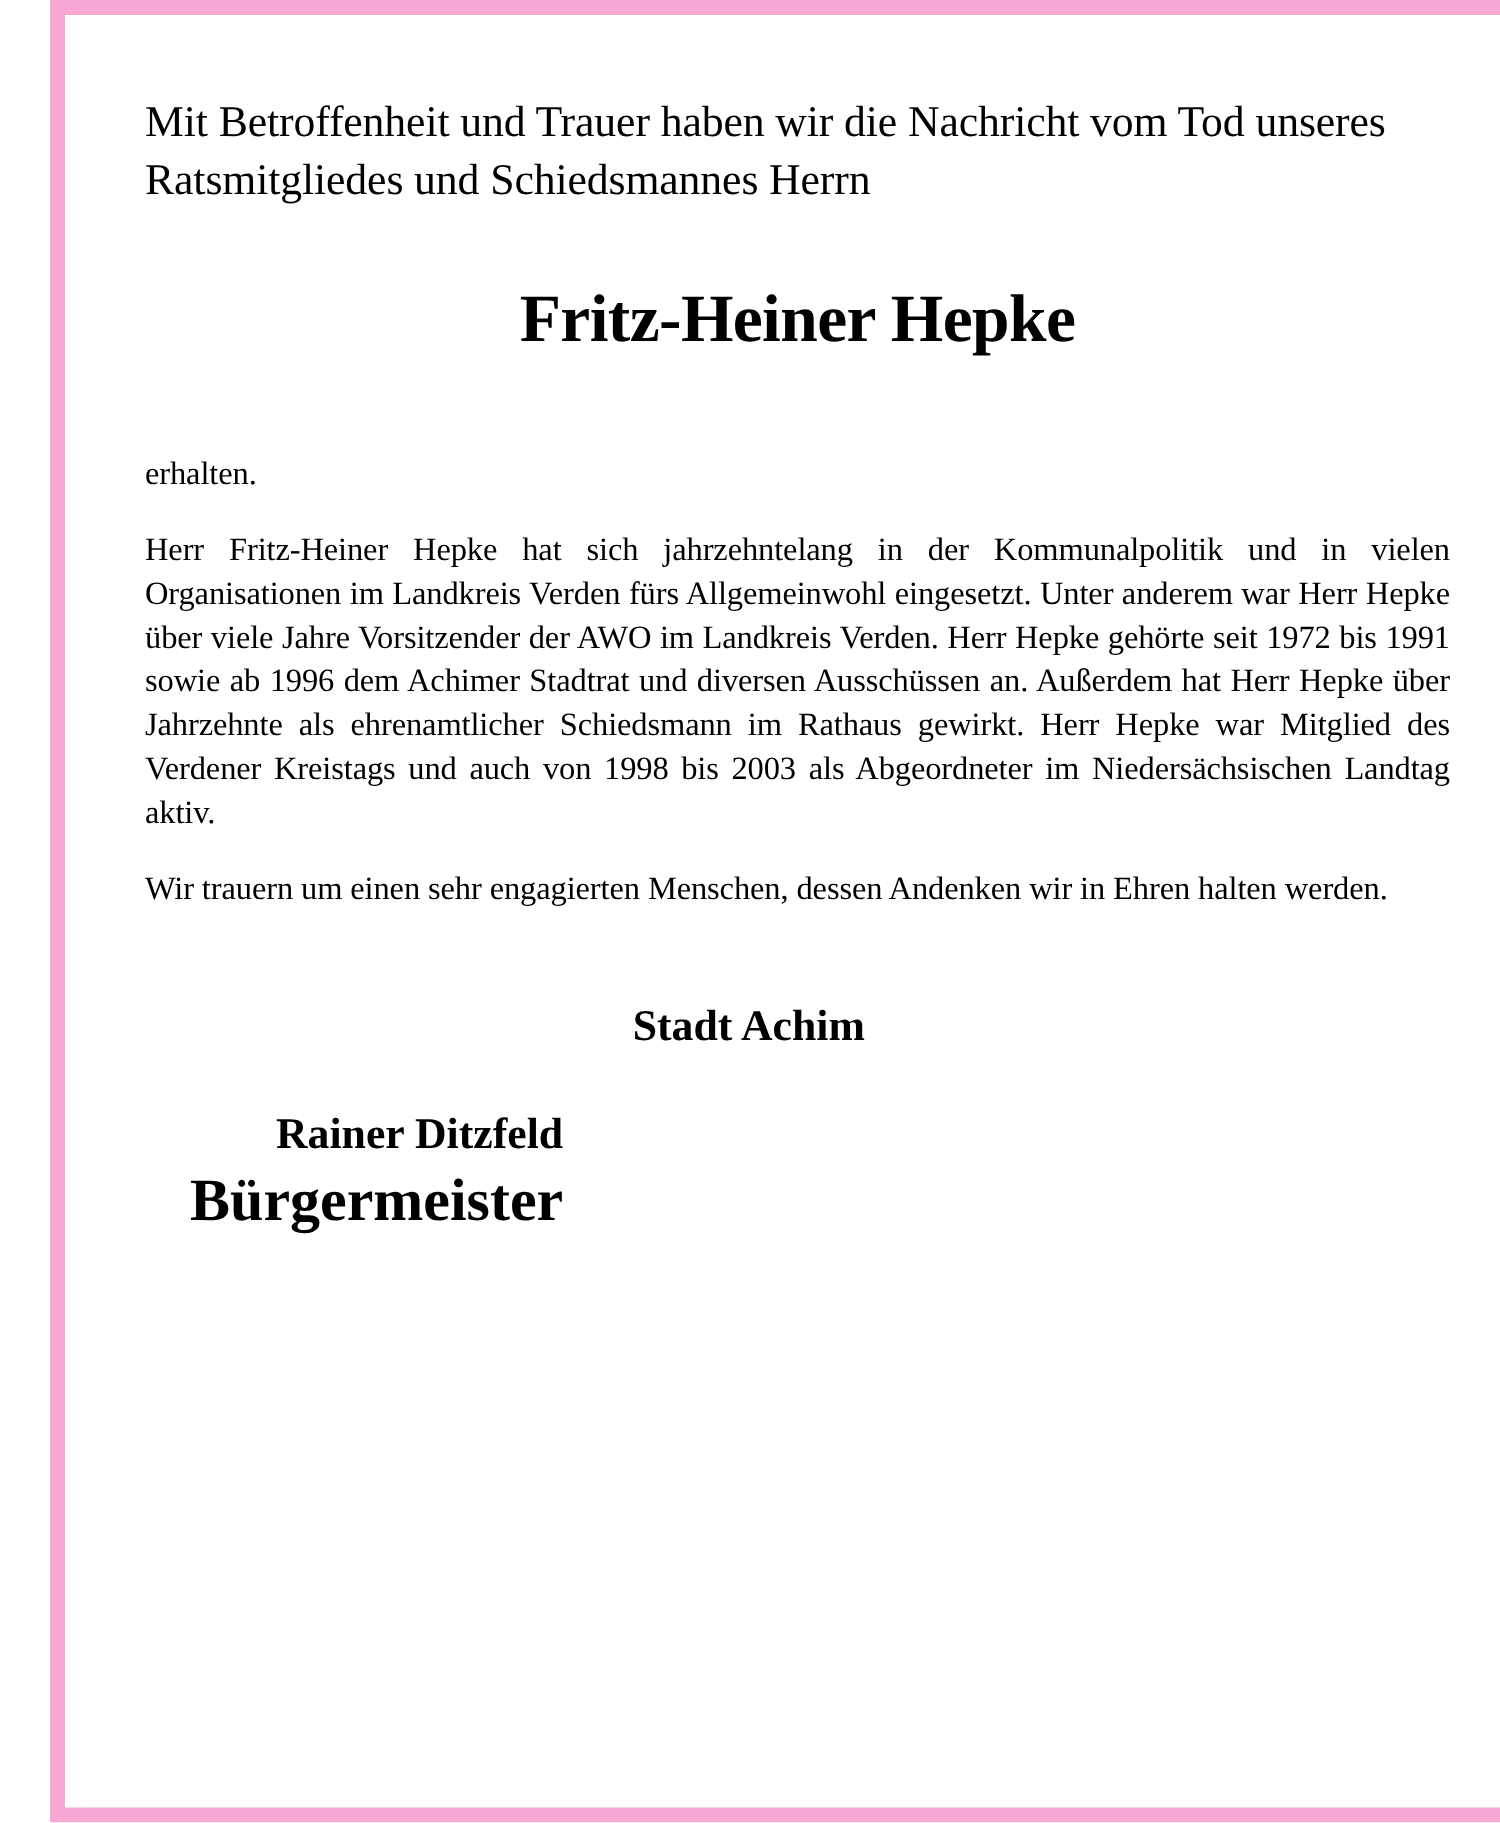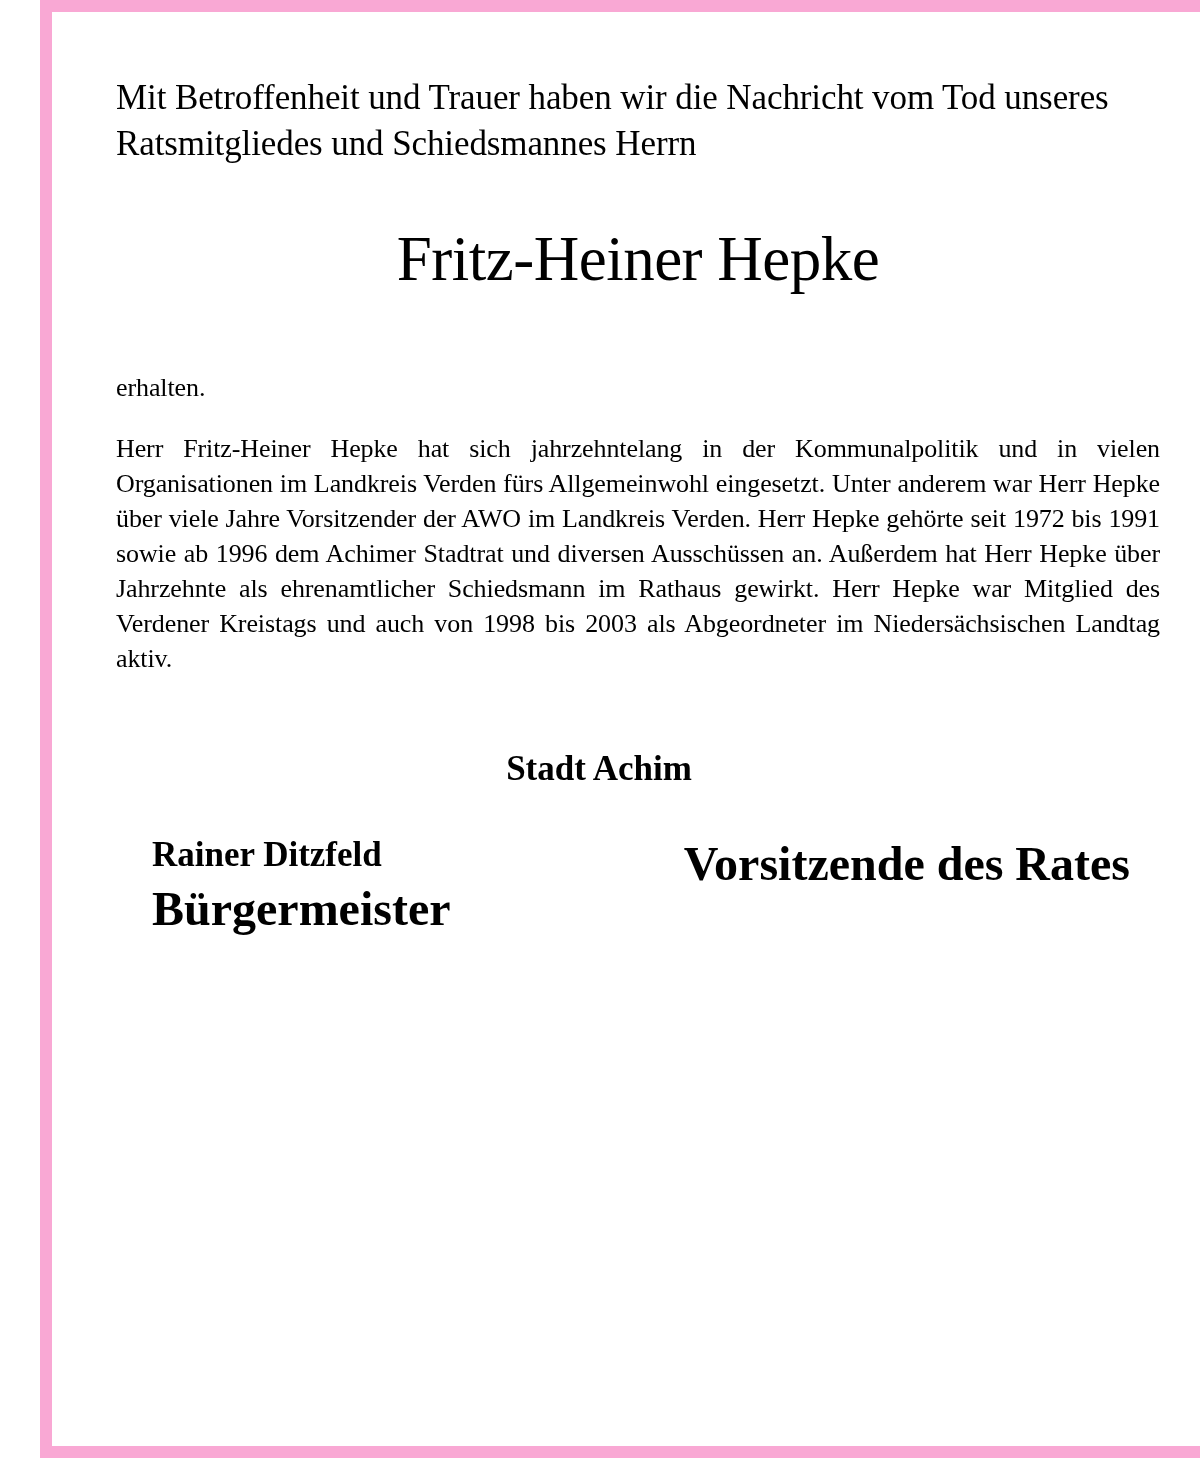--- a/index.html
+++ b/index.html
@@ -37,22 +37,22 @@
   .intro {
     font-size: 35px;
     line-height: 1.30;
     letter-spacing: -0.1px;
     text-align: left;
     margin: 0;
   }
 
   
   .deceased-name {
-    font-size: 63px;
-    font-weight: normal;
+    font-size: 54px;
+    font-weight: bold;
     line-height: 1.0;
     text-align: center;
     margin: 62px 0 0 0;
     letter-spacing: -0.5px;
     white-space: nowrap;
   }
 
   
   .body-block {
     margin-top: 80px;
@@ -86,21 +86,21 @@
     margin: 0 0 44px 0;
     padding-right: 78px;
   }
   .signers {
     display: flex;
     justify-content: space-between;
     align-items: flex-start;
     padding: 0 30px 0 36px;
   }
   .signer {
-    text-align: left;
+    text-align: right;
     flex: 0 0 auto;
   }
   .signer-name {
     font-size: 35px;
     font-weight: bold;
     line-height: 1.28;
     white-space: nowrap;
   }
   .signer-title {
     font-size: 48px;
@@ -118,35 +118,35 @@
     <p class="intro">Mit Betroffenheit und Trauer haben wir die Nachricht vom Tod unseres Ratsmitgliedes und Schiedsmannes Herrn</p>
 
     <h1 class="deceased-name">Fritz-Heiner Hepke</h1>
 
     <div class="body-block">
 
       <p class="para ragged">erhalten.</p>
 
       <p class="para">Herr Fritz-Heiner Hepke hat sich jahrzehntelang in der Kommunalpolitik und in vielen Organisationen im Landkreis Verden fürs Allgemeinwohl eingesetzt. Unter anderem war Herr Hepke über viele Jahre Vorsitzender der AWO im Landkreis Verden. Herr Hepke gehörte seit 1972 bis 1991 sowie ab 1996 dem Achimer Stadtrat und diversen Ausschüssen an. Außerdem hat Herr Hepke über Jahrzehnte als ehrenamtlicher Schiedsmann im Rathaus gewirkt. Herr Hepke war Mitglied des Verdener Kreistags und auch von 1998 bis 2003 als Abgeordneter im Niedersächsischen Landtag aktiv.</p>
 
+      <p class="para">Wir trauern um einen sehr engagierten Menschen, dessen Andenken wir in Ehren halten werden.</p>
 
     </div>
 
     <div class="signature">
 
       <div class="org">Stadt Achim</div>
 
       <div class="signers">
 
         <div class="signer">
           <div class="signer-name">Rainer Ditzfeld</div>
           <div class="signer-title">Bürgermeister</div>
         </div>
 
         <div class="signer">
-          <div class="signer-title">Vorsitzende des Rates</div>
         </div>
 
       </div>
     </div>
 
   </div>
 </div>
 
 </body></html>

